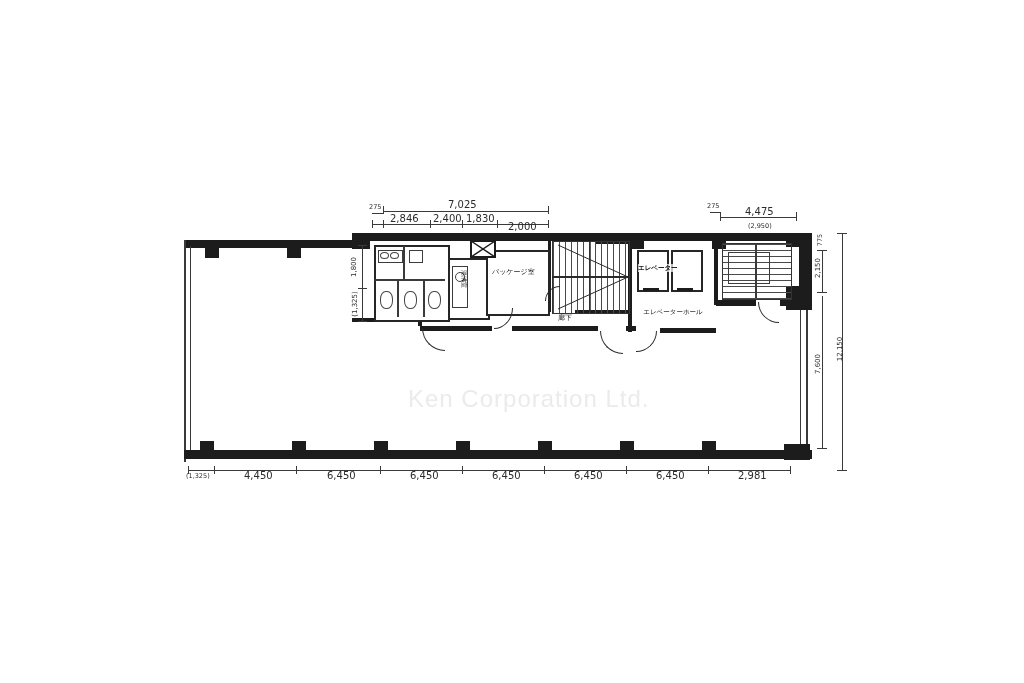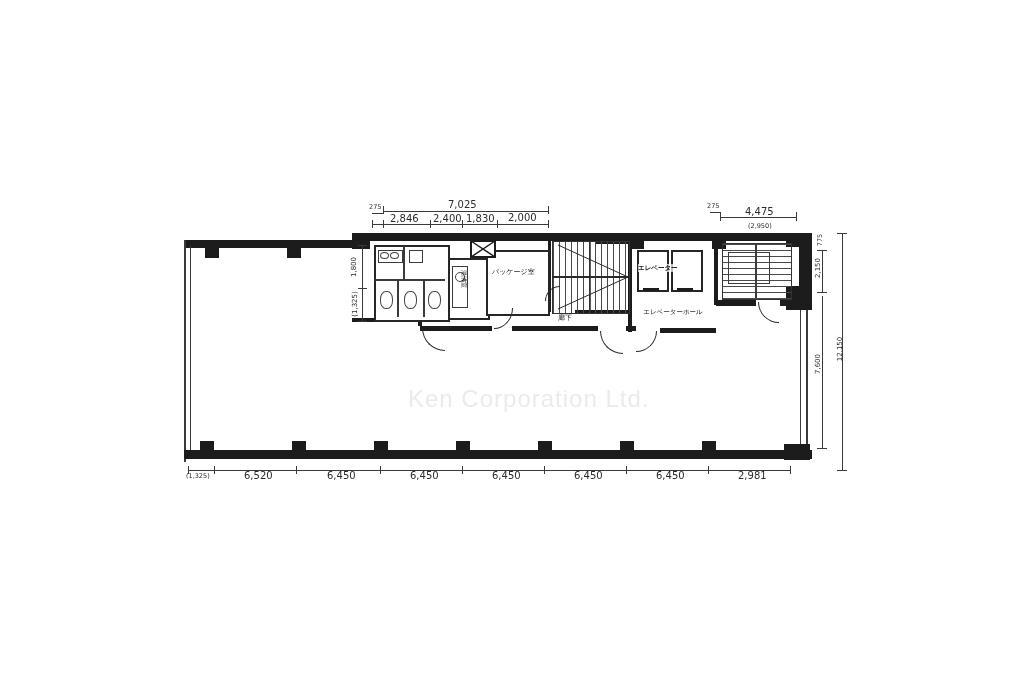--- a/index.html
+++ b/index.html
@@ -135,21 +135,21 @@
   <div class="ln" style="left:372px;top:224px;width:176px;height:1px;"></div>
   <div class="ln" style="left:372px;top:220px;width:1px;height:8px;"></div>
   <div class="ln" style="left:383px;top:220px;width:1px;height:8px;"></div>
   <div class="ln" style="left:430px;top:220px;width:1px;height:8px;"></div>
   <div class="ln" style="left:462px;top:220px;width:1px;height:8px;"></div>
   <div class="ln" style="left:497px;top:220px;width:1px;height:8px;"></div>
   <div class="ln" style="left:548px;top:220px;width:1px;height:8px;"></div>
   <div class="dim" style="left:390px;top:215px;">2,846</div>
   <div class="dim" style="left:433px;top:215px;">2,400</div>
   <div class="dim" style="left:466px;top:215px;">1,830</div>
-  <div class="dim" style="left:508px;top:214px;">2,000</div>
+  <div class="dim" style="left:508px;top:223px;">2,000</div>
 
   <div class="dim" style="left:707px;top:202px;font-size:6.5px;">275</div>
   <div class="ln" style="left:710px;top:212px;width:10px;height:1px;"></div>
   <div class="ln" style="left:720px;top:217px;width:76px;height:1px;"></div>
   <div class="ln" style="left:720px;top:212px;width:1px;height:9px;"></div>
   <div class="ln" style="left:796px;top:212px;width:1px;height:9px;"></div>
   <div class="dim" style="left:745px;top:208px;">4,475</div>
   <div class="dim" style="left:748px;top:222px;font-size:6.5px;">(2,950)</div>
 
   <div class="ln" style="left:362px;top:245px;width:1px;height:77px;"></div>
@@ -176,21 +176,21 @@
   <div class="ln" style="left:188px;top:466px;width:1px;height:8px;"></div>
   <div class="ln" style="left:214px;top:466px;width:1px;height:8px;"></div>
   <div class="ln" style="left:296px;top:466px;width:1px;height:8px;"></div>
   <div class="ln" style="left:380px;top:466px;width:1px;height:8px;"></div>
   <div class="ln" style="left:462px;top:466px;width:1px;height:8px;"></div>
   <div class="ln" style="left:544px;top:466px;width:1px;height:8px;"></div>
   <div class="ln" style="left:626px;top:466px;width:1px;height:8px;"></div>
   <div class="ln" style="left:708px;top:466px;width:1px;height:8px;"></div>
   <div class="ln" style="left:790px;top:466px;width:1px;height:8px;"></div>
   <div class="dim" style="left:186px;top:472px;font-size:6.5px;">(1,325)</div>
-  <div class="dim" style="left:244px;top:472px;">6,520</div>
+  <div class="dim" style="left:244px;top:472px;">4,450</div>
   <div class="dim" style="left:327px;top:472px;">6,450</div>
   <div class="dim" style="left:410px;top:472px;">6,450</div>
   <div class="dim" style="left:492px;top:472px;">6,450</div>
   <div class="dim" style="left:574px;top:472px;">6,450</div>
   <div class="dim" style="left:656px;top:472px;">6,450</div>
   <div class="dim" style="left:738px;top:472px;">2,981</div>
 
   <div class="wm" style="left:408px;top:385px;">Ken Corporation Ltd.</div>
 
 </div>

